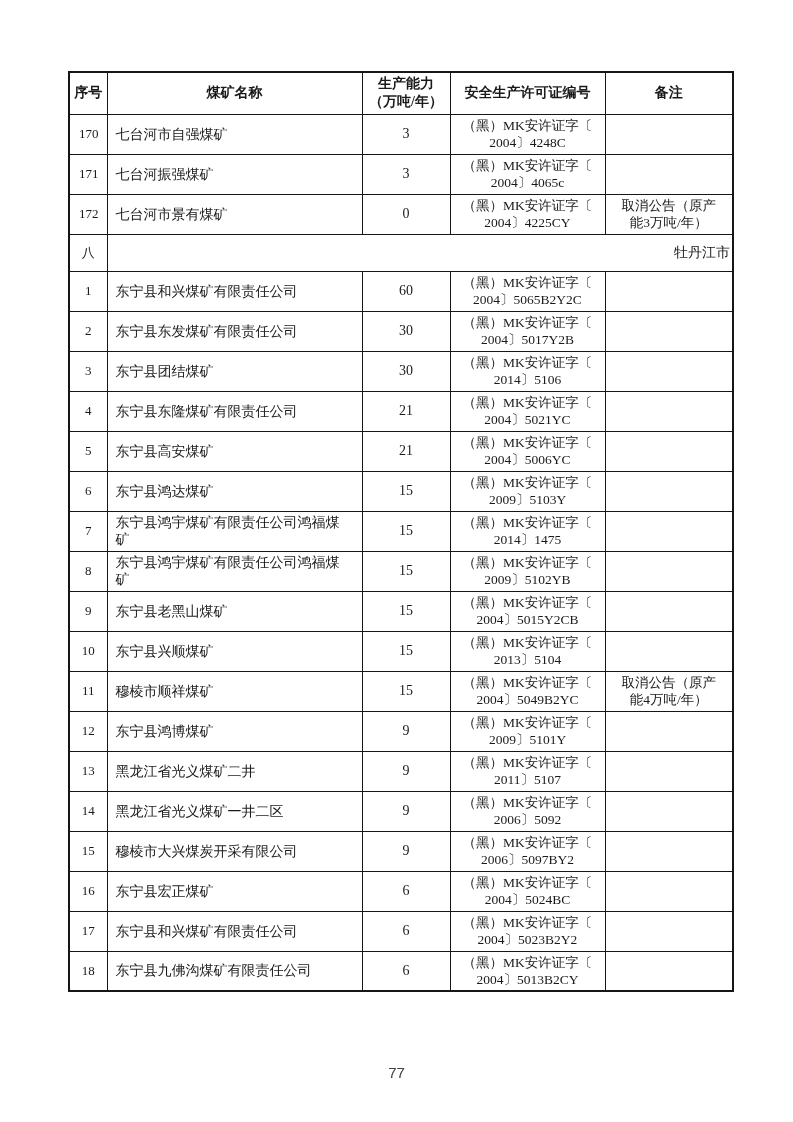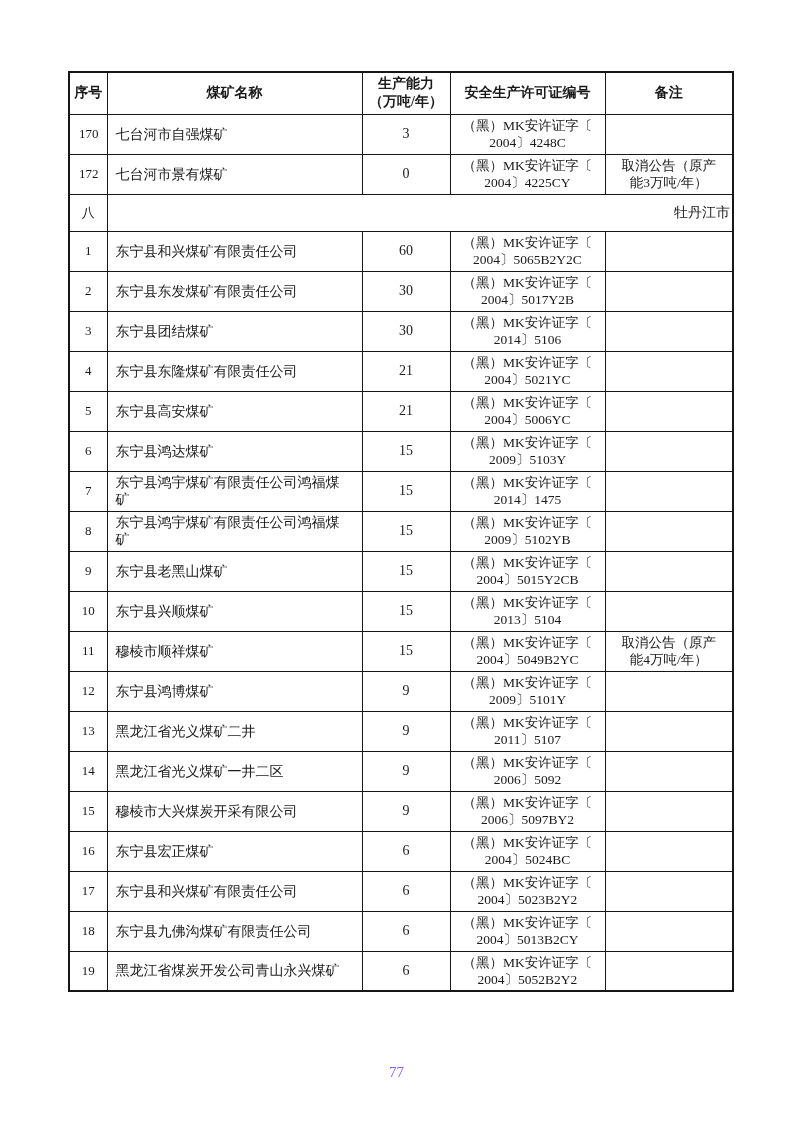--- a/index.html
+++ b/index.html
@@ -53,22 +53,22 @@
     font-size: 14px;
     padding: 2px 2px 2px 10px;
   }
   .page-number {
     position: absolute;
     top: 1064px;
     left: 0;
     width: 100%;
     text-align: center;
     font-size: 15px;
-    color: #8b5cf6;
-    font-family: Liberation Serif, serif;
+    color: #404040;
+    font-family: Liberation Sans, sans-serif;
   }
 </style>
 </head>
 <body>
 
 <div class="page">
 
   <table class="mine-table">
     <colgroup>
       <col style="width:38px">
@@ -93,20 +93,28 @@
 
         <tr>
           <td class="c-seq">170</td>
           <td class="c-name">七台河市自强煤矿</td>
           <td class="c-cap">3</td>
           <td class="c-lic">（黑）MK安许证字〔
 2004〕4248C</td>
           <td class="c-rem"></td>
         </tr>
 
+        <tr>
+          <td class="c-seq">171</td>
+          <td class="c-name">七台河振强煤矿</td>
+          <td class="c-cap">3</td>
+          <td class="c-lic">（黑）MK安许证字〔
+2004〕4065c</td>
+          <td class="c-rem"></td>
+        </tr>
 
         <tr>
           <td class="c-seq">172</td>
           <td class="c-name">七台河市景有煤矿</td>
           <td class="c-cap">0</td>
           <td class="c-lic">（黑）MK安许证字〔
 2004〕4225CY</td>
           <td class="c-rem">取消公告（原产
 能3万吨/年）</td>
         </tr>
@@ -279,26 +287,18 @@
 
         <tr>
           <td class="c-seq">18</td>
           <td class="c-name">东宁县九佛沟煤矿有限责任公司</td>
           <td class="c-cap">6</td>
           <td class="c-lic">（黑）MK安许证字〔
 2004〕5013B2CY</td>
           <td class="c-rem"></td>
         </tr>
 
-        <tr>
-          <td class="c-seq">19</td>
-          <td class="c-name">黑龙江省煤炭开发公司青山永兴煤矿</td>
-          <td class="c-cap">6</td>
-          <td class="c-lic">（黑）MK安许证字〔
-2004〕5052B2Y2</td>
-          <td class="c-rem"></td>
-        </tr>
       </tbody>
   </table>
 
   <div class="page-number">77</div>
 
 </div>
 
 </body></html>

